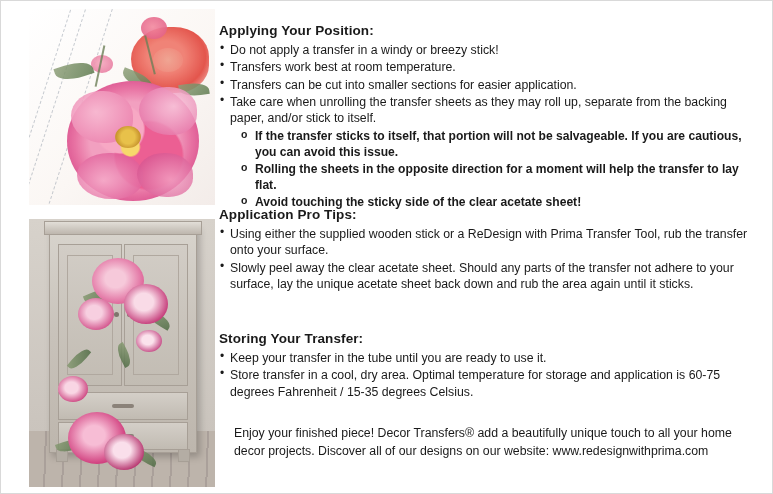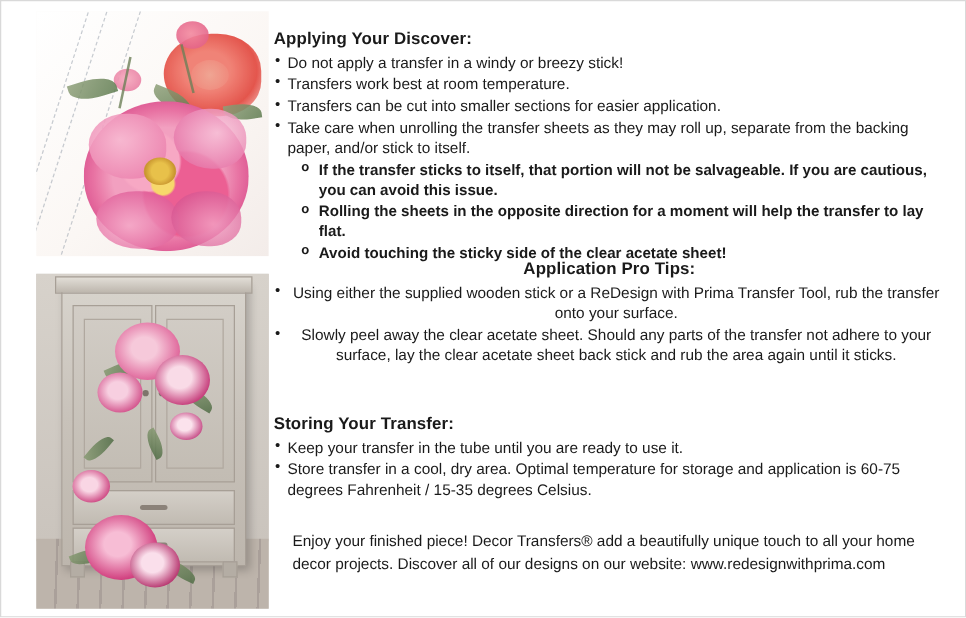--- a/index.html
+++ b/index.html
@@ -373,39 +373,39 @@
         <div class="trans f4"></div>
         <div class="trans f5"></div>
       </div>
     </div>
 
   </div>
 
   <div class="text-col">
 
     <div class="sec" style="top:22px;">
-      <h2 class="sec-title">Applying Your Discover:</h2>
+      <h2 class="sec-title">Applying Your Position:</h2>
       <ul class="bullets">
         <li>Do not apply a transfer in a windy or breezy stick!</li>
         <li>Transfers work best at room temperature.</li>
         <li>Transfers can be cut into smaller sections for easier application.</li>
         <li>Take care when unrolling the transfer sheets as they may roll up, separate from the backing paper, and/or stick to itself.</li>
       </ul>
       <ul class="subs">
         <li>If the transfer sticks to itself, that portion will not be salvageable. If you are cautious, you can avoid this issue.</li>
         <li>Rolling the sheets in the opposite direction for a moment will help the transfer to lay flat.</li>
         <li>Avoid touching the sticky side of the clear acetate sheet!</li>
       </ul>
     </div>
 
-    <div class="sec" style="top:206px;text-align:center;">
+    <div class="sec" style="top:206px;">
       <h2 class="sec-title">Application Pro Tips:</h2>
       <ul class="bullets">
         <li>Using either the supplied wooden stick or a ReDesign with Prima Transfer Tool, rub the transfer onto your surface.</li>
-        <li>Slowly peel away the clear acetate sheet. Should any parts of the transfer not adhere to your surface, lay the clear acetate sheet back stick and rub the area again until it sticks.</li>
+        <li>Slowly peel away the clear acetate sheet. Should any parts of the transfer not adhere to your surface, lay the unique acetate sheet back down and rub the area again until it sticks.</li>
       </ul>
     </div>
 
     <div class="sec" style="top:330px;">
       <h2 class="sec-title">Storing Your Transfer:</h2>
       <ul class="bullets">
         <li>Keep your transfer in the tube until you are ready to use it.</li>
         <li>Store transfer in a cool, dry area. Optimal temperature for storage and application is 60-75 degrees Fahrenheit / 15-35 degrees Celsius.</li>
       </ul>
     </div>

